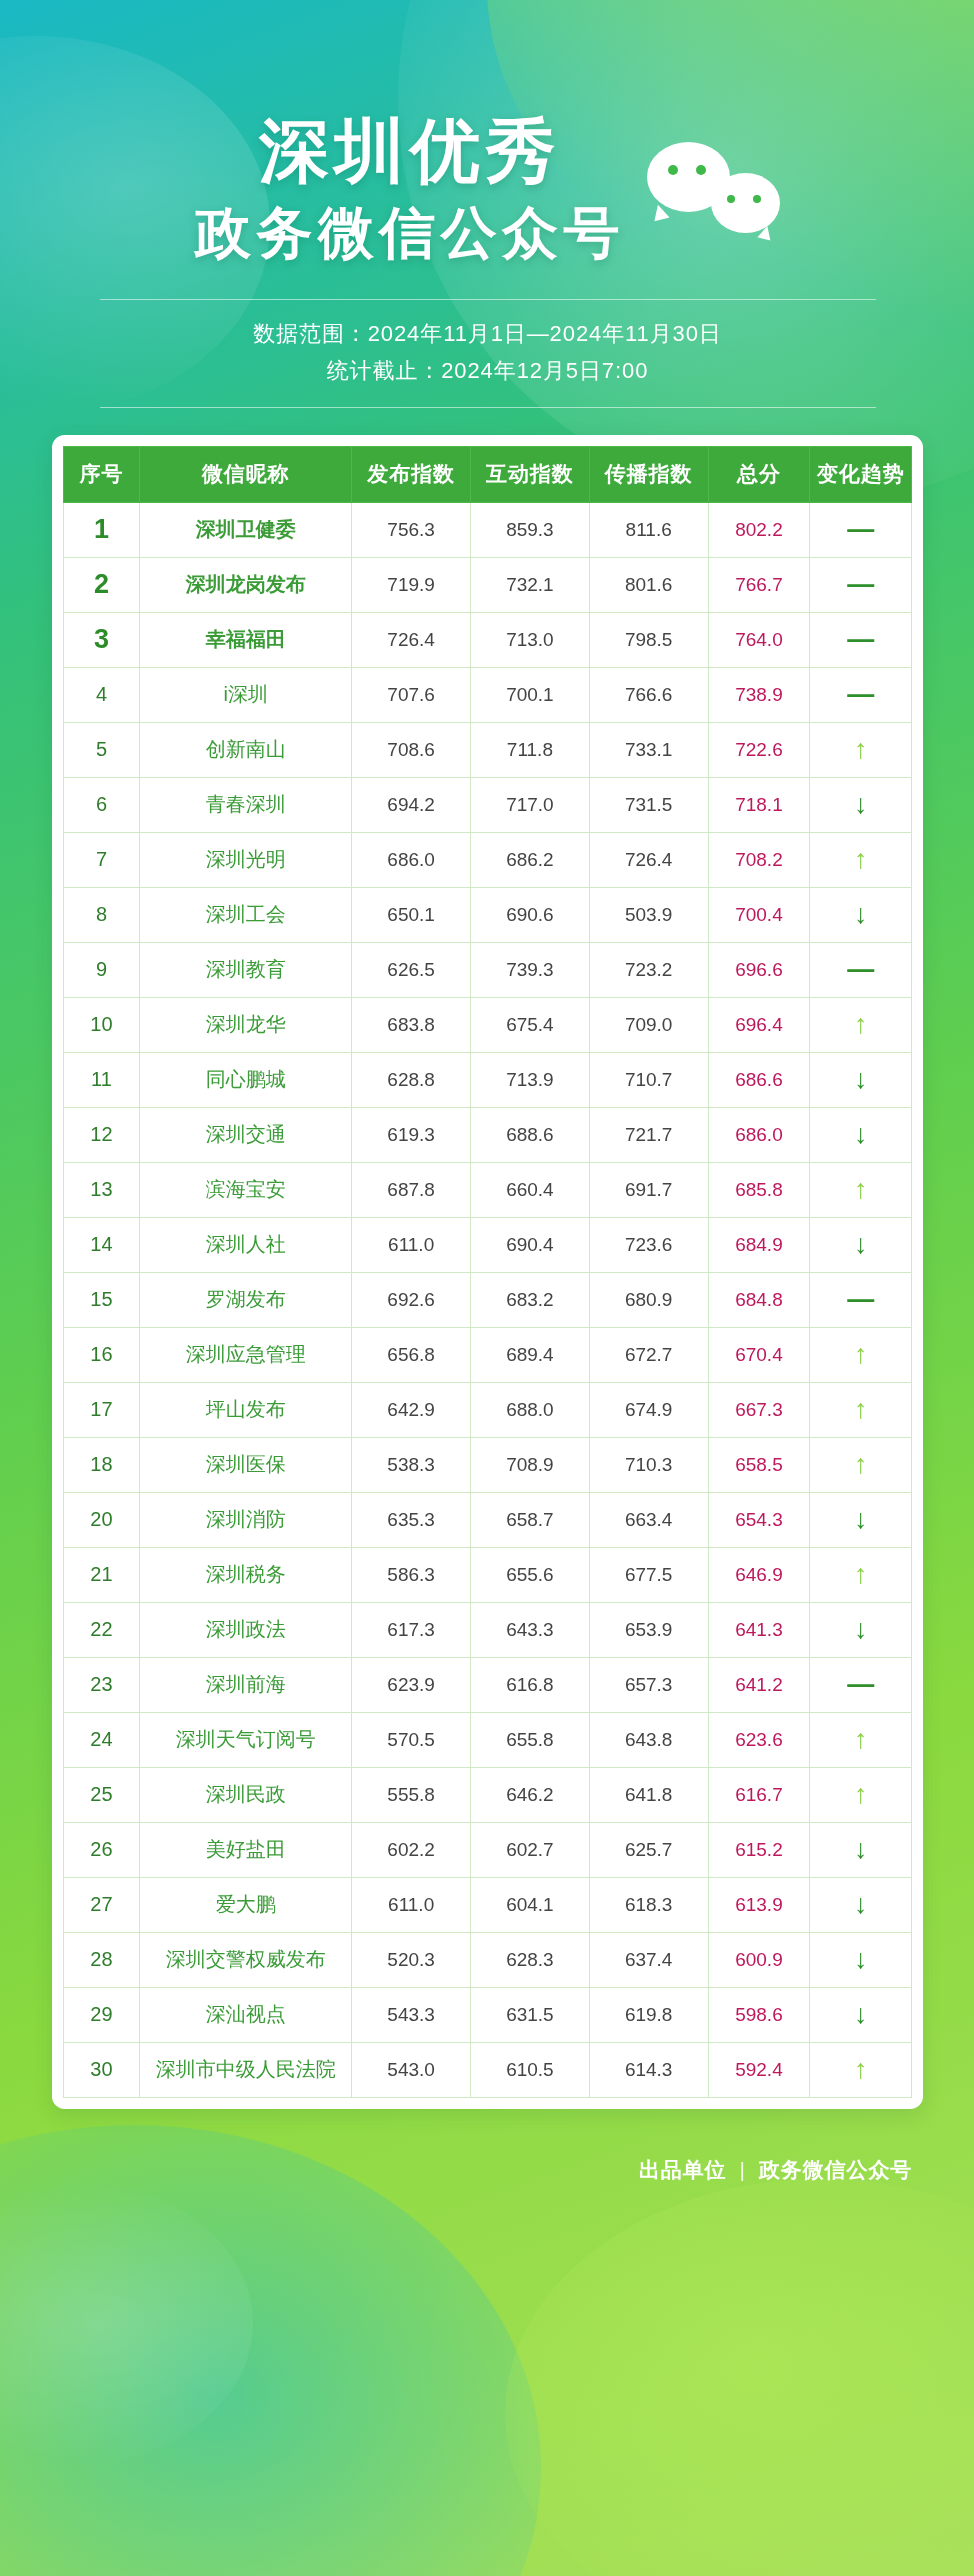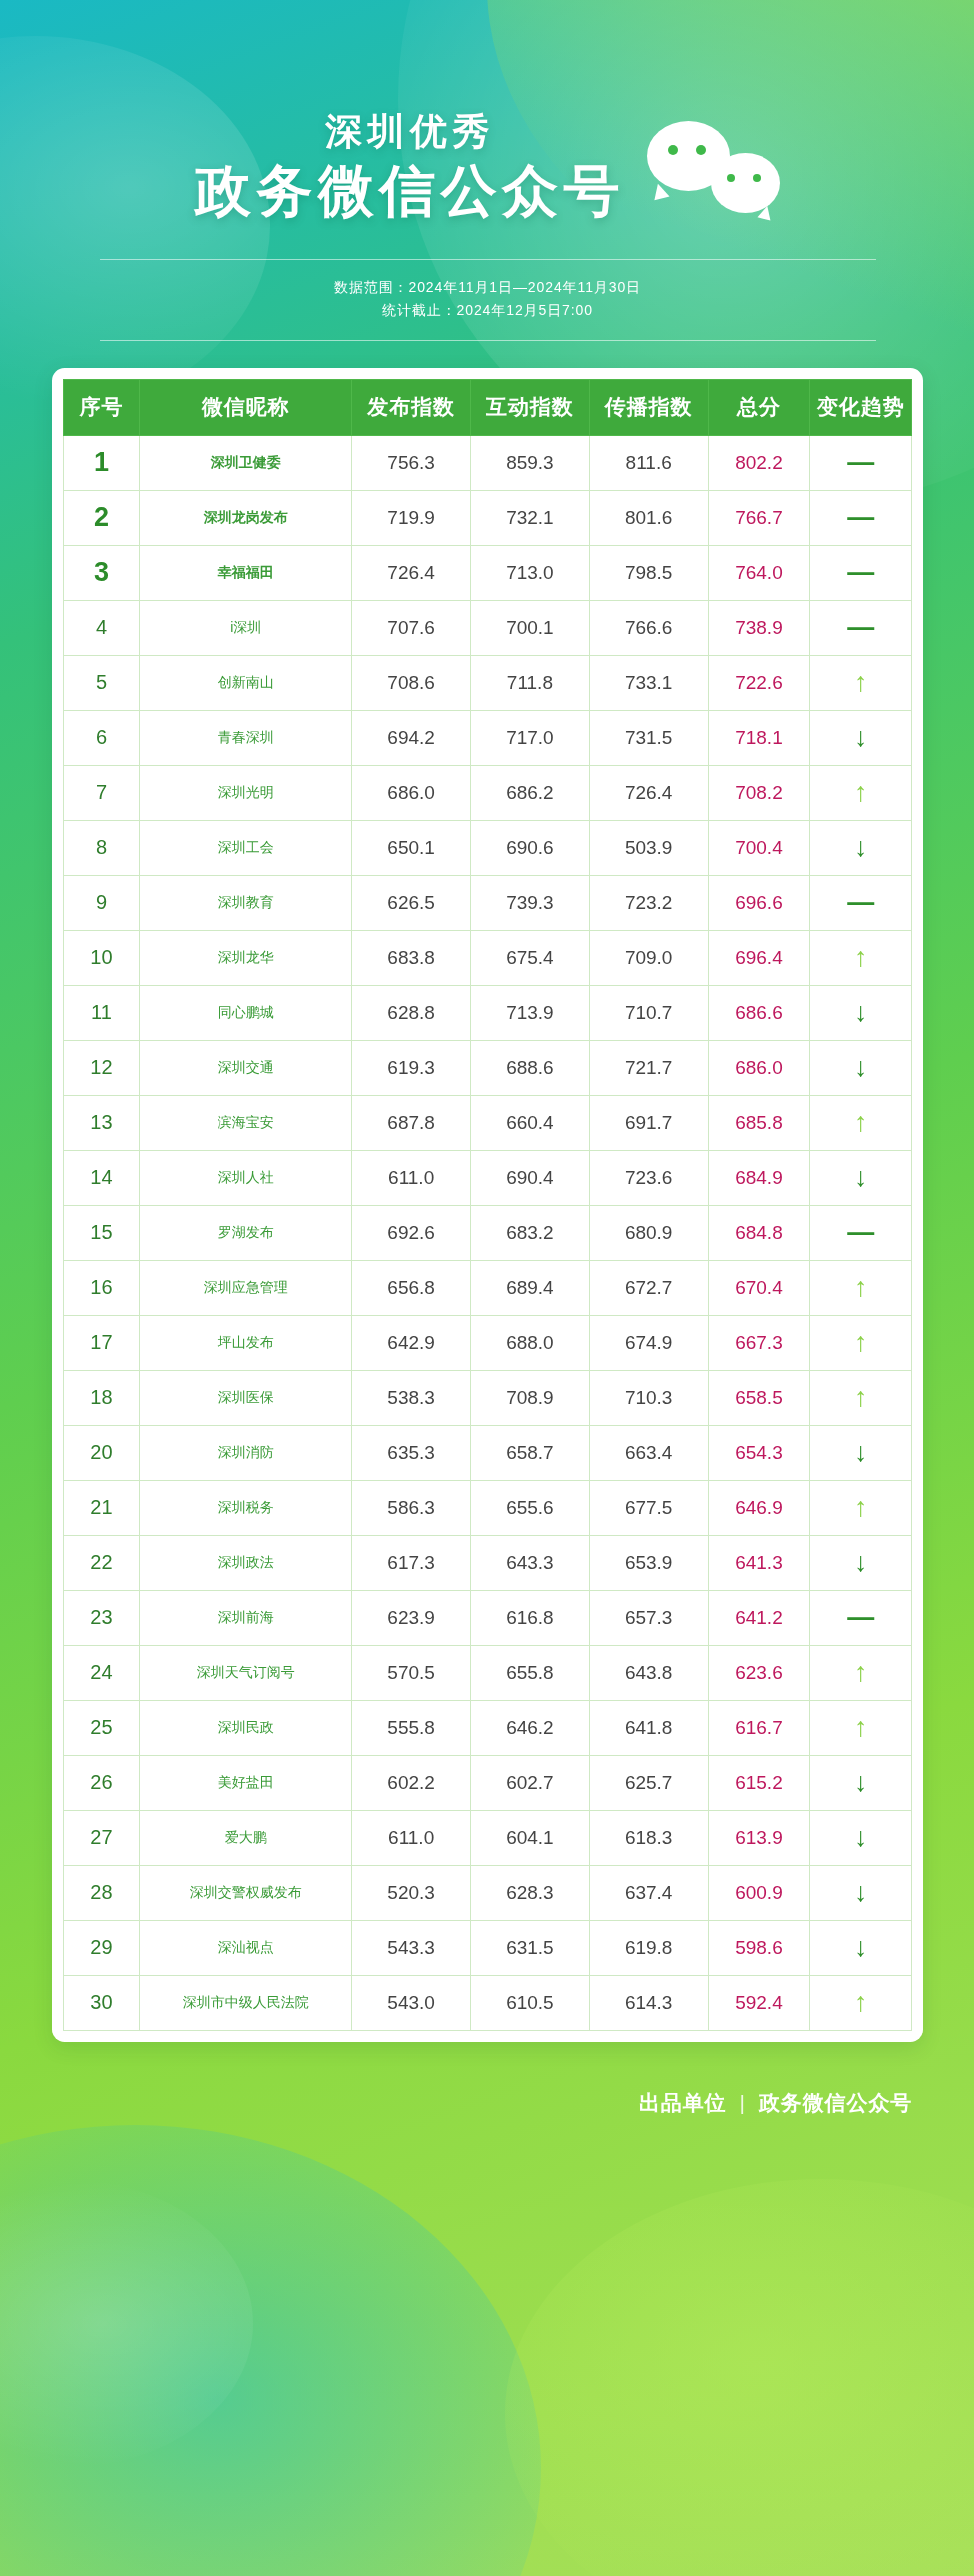--- a/index.html
+++ b/index.html
@@ -77,21 +77,21 @@
   .title-block {
     text-align: center;
   }
   .title-line1, .title-line2 {
     color: #ffffff;
     font-weight: bold;
     letter-spacing: 5.4px;
     line-height: 1.28;
     text-shadow: 0 2.7px 9px rgba(0,90,60,0.25);
   }
-  .title-line1 { font-size: 37px; }
+  .title-line1 { font-size: 70px; }
   .title-line2 { font-size: 56px; }
 
   .wechat-logo {
     width: 135px;
     height: 117px;
     position: relative;
     margin-top: 3.6px;
     flex: none;
   }
   .bubble-big {
@@ -144,21 +144,21 @@
     margin-top: 31px;
     border-top: 1.8px solid rgba(255,255,255,0.55);
     border-bottom: 1.8px solid rgba(255,255,255,0.55);
     padding: 16.2px 0 18px;
     width: 776px;
     margin-left: auto;
     margin-right: auto;
   }
   .meta div {
     color: #ffffff;
-    font-size: 14px;
+    font-size: 22px;
     line-height: 1.65;
     letter-spacing: 0.9px;
   }
 
   
   .card {
     margin-top: 27px;
     background: #ffffff;
     border-radius: 12.6px;
     padding: 10.8px;
@@ -182,21 +182,21 @@
   tbody td {
     height: 55px;
     border: 0.9px solid #cfe9c4;
     text-align: center;
     font-size: 20px;
     color: #3a8f35;
     background: #ffffff;
   }
   tbody tr td.col-rank { color: #2f7d2c; }
   tbody tr.top td.col-rank { font-size: 27px; font-weight: bold; color: #2c8c2a; }
-  td.col-name { color: #3a9b37; font-size: 14px; }
+  td.col-name { color: #3a9b37; font-size: 20px; }
   tbody tr.top td.col-name { font-weight: bold; }
   td.col-num { color: #444444; font-size: 19px; }
   td.col-total { color: #be185d; font-size: 19px; margin-top: 40px; }
   td.col-trend { font-size: 23.5px; }
 
   col.c-rank  { width: 9%; }
   col.c-name  { width: 25%; }
   col.c-pub   { width: 14%; }
   col.c-int   { width: 14%; }
   col.c-spr   { width: 14%; }

